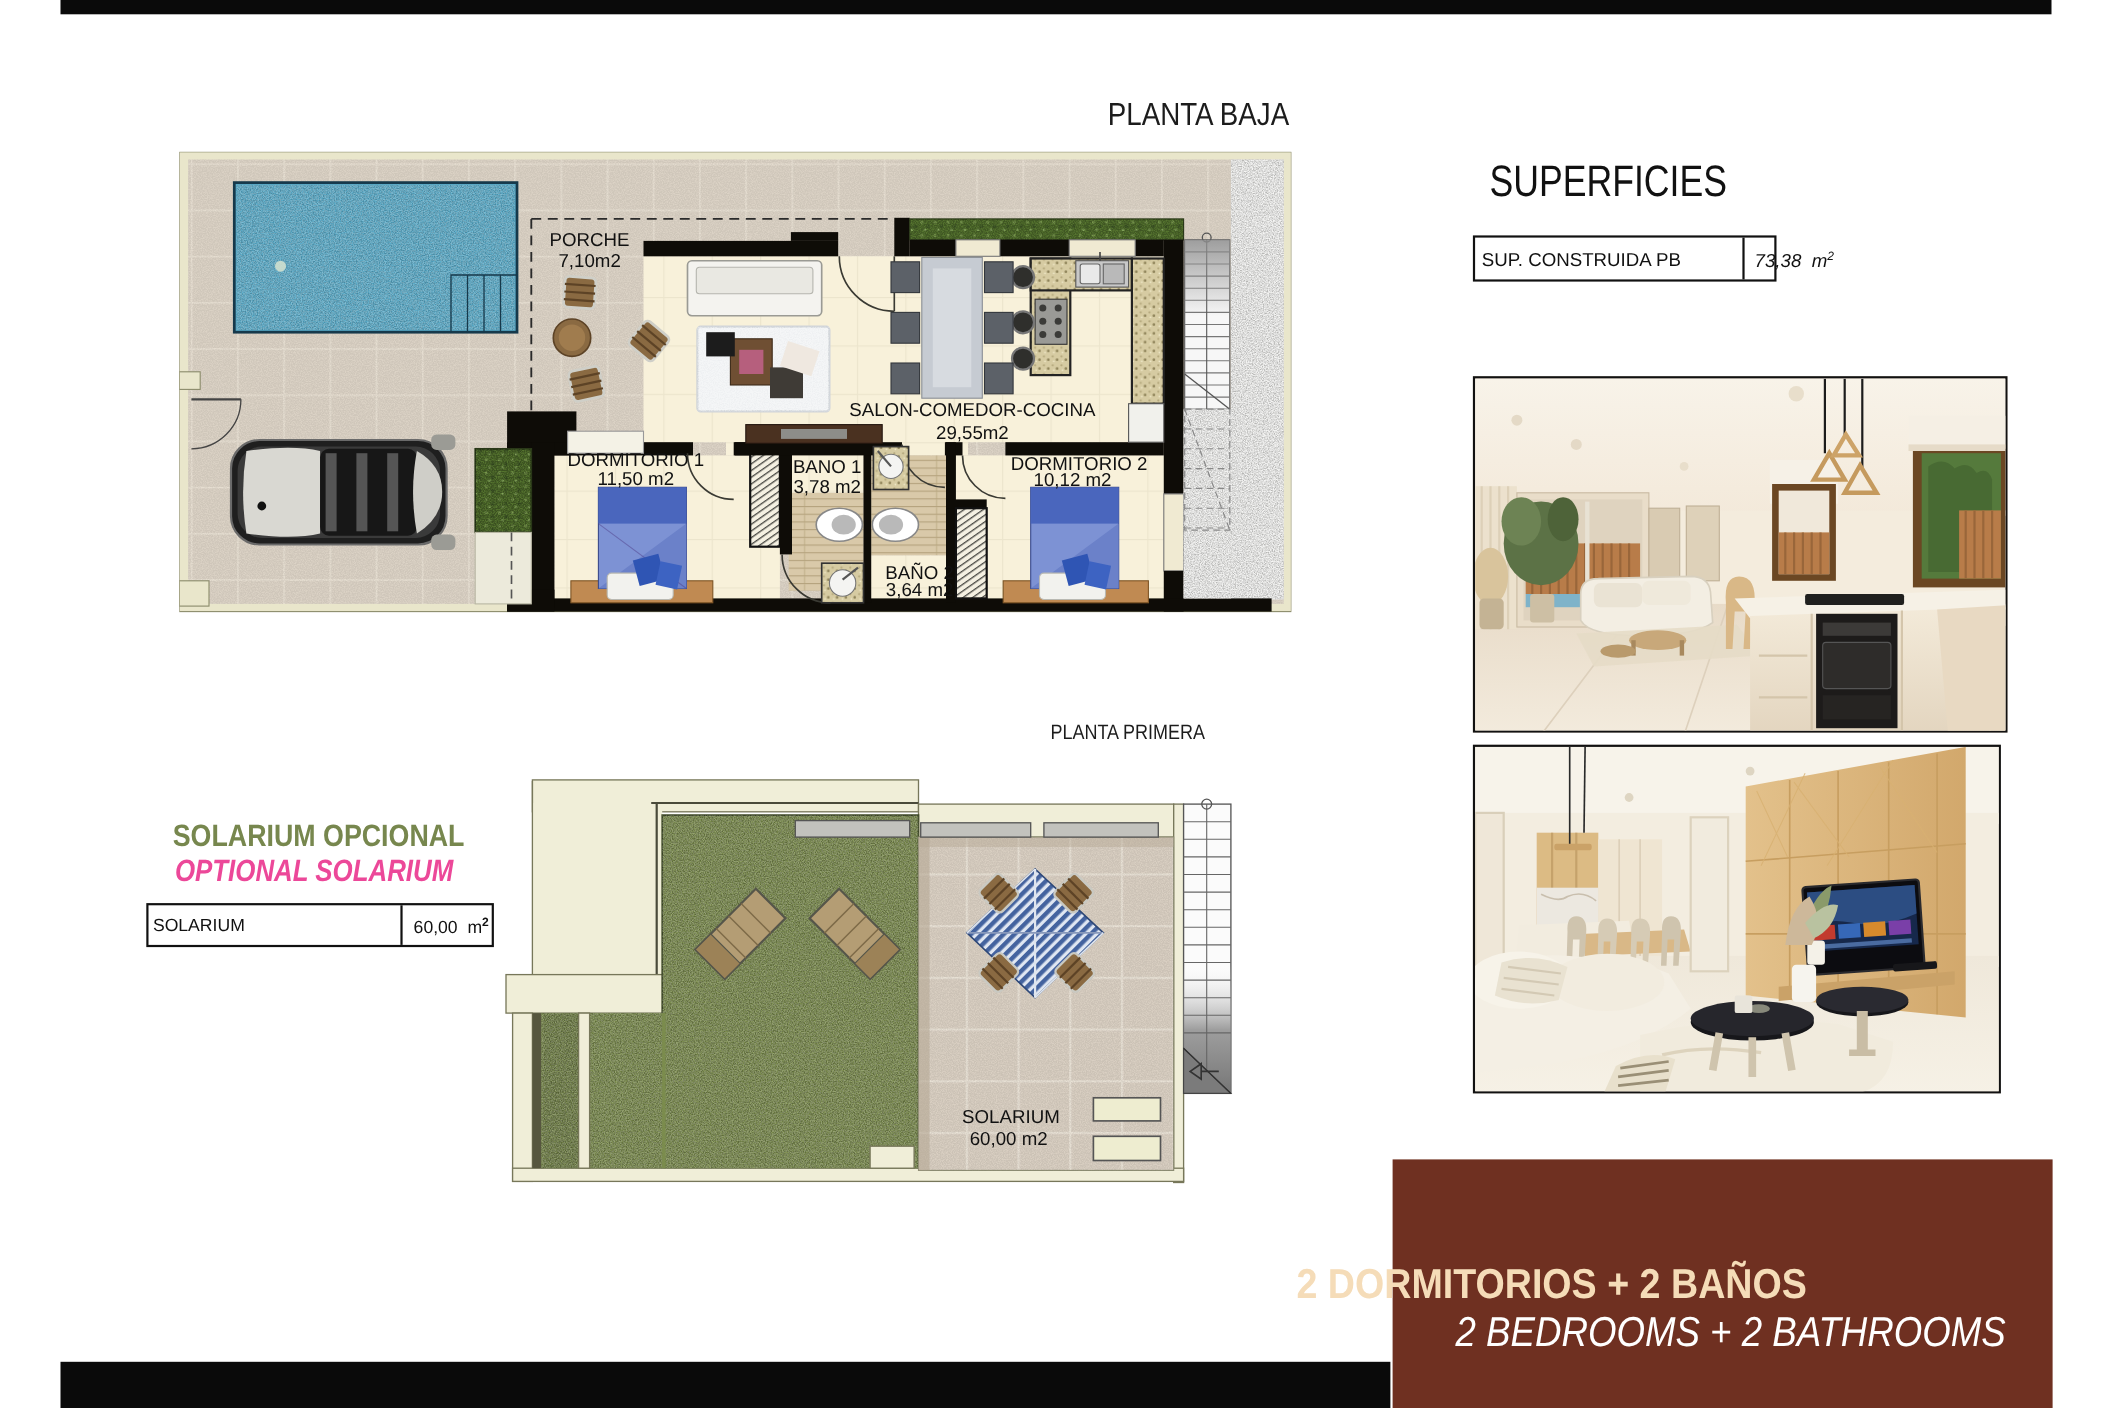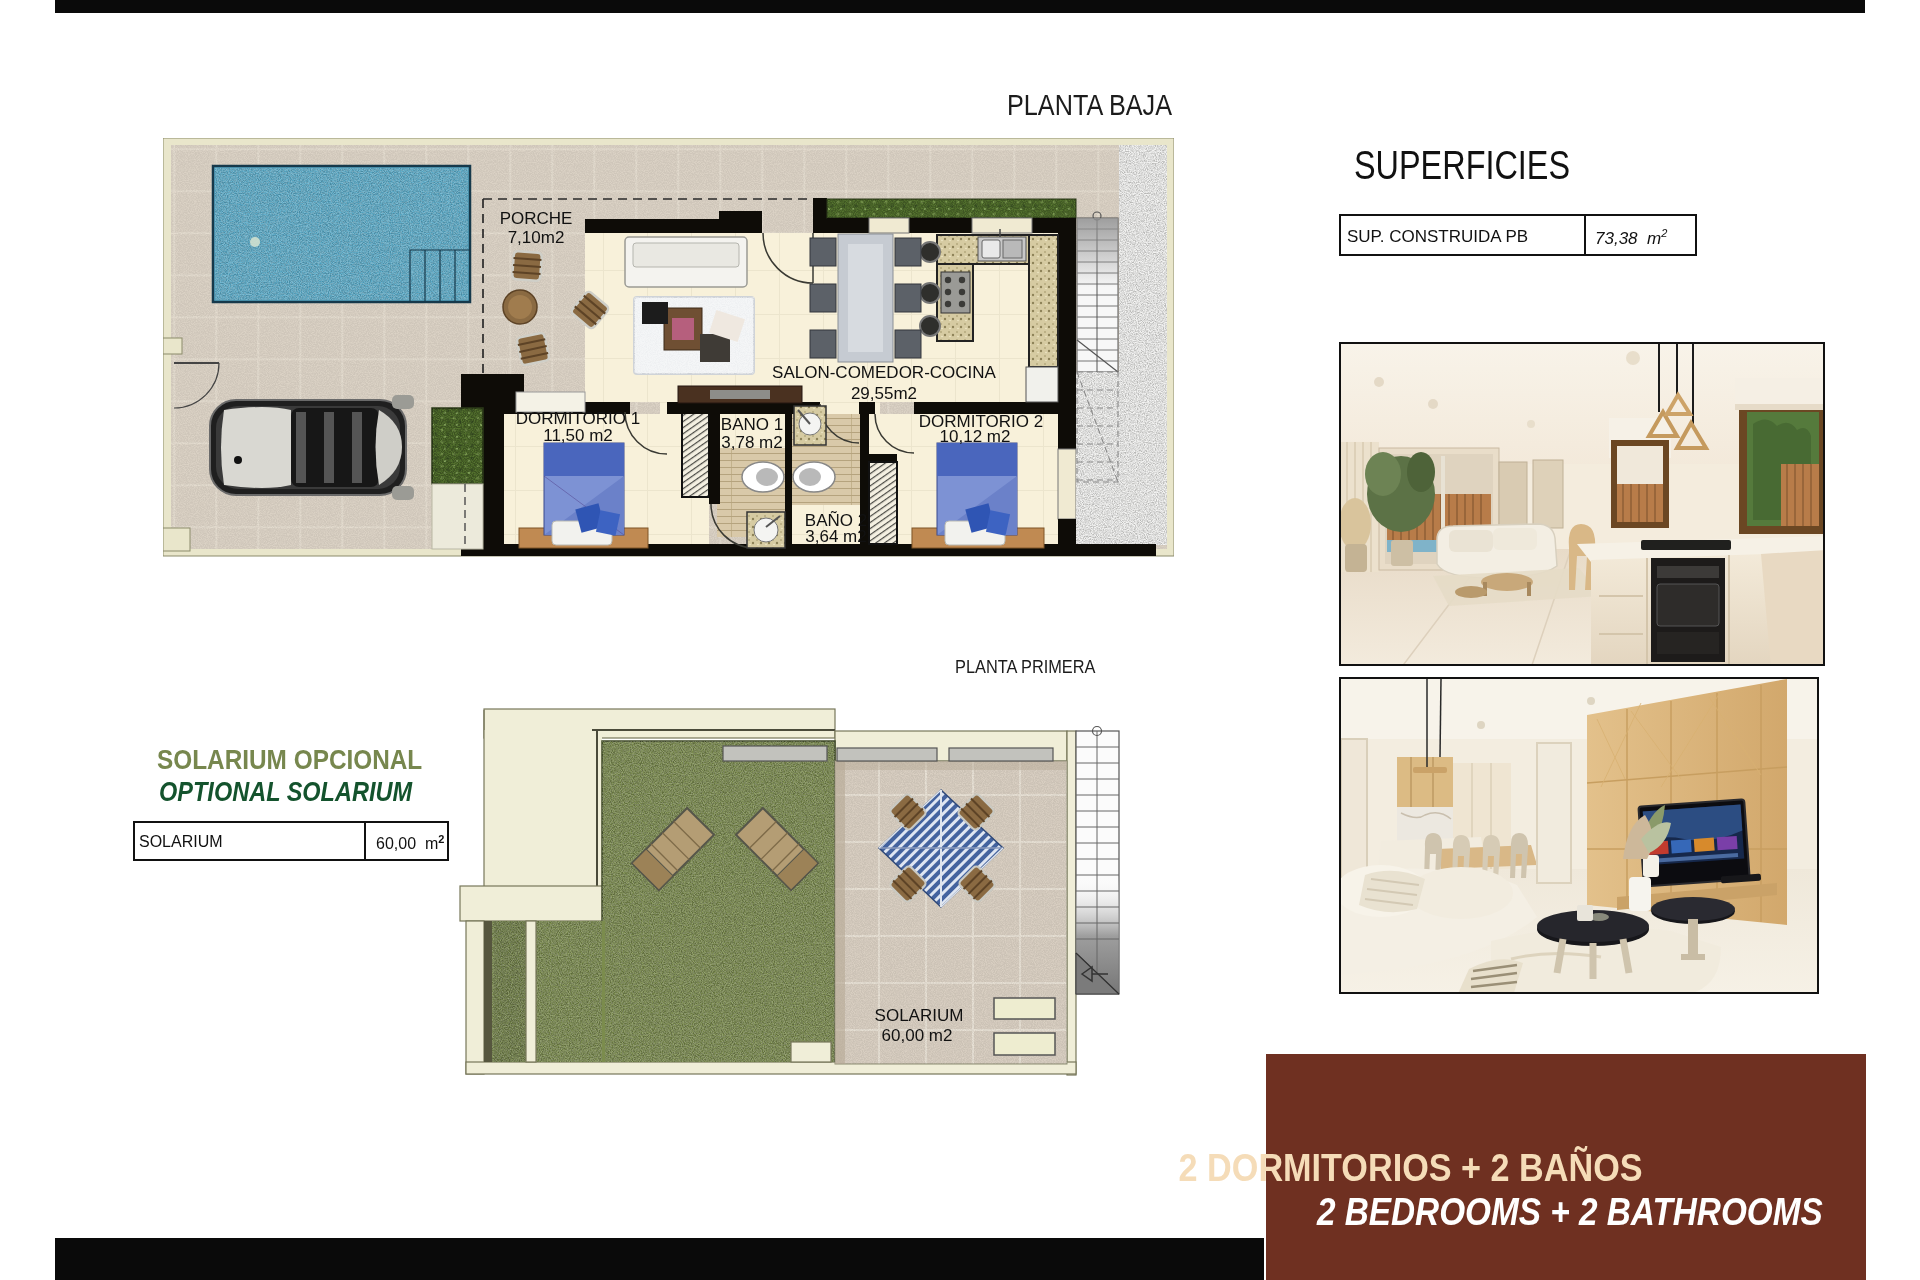--- a/index.html
+++ b/index.html
@@ -10,34 +10,34 @@
 </style>
 </head>
 <body>
 
 <div class="abs" style="left:55px;top:0;width:1810px;height:13px;background:#0a0a0a;"></div>
 
 <div class="abs nw" style="left:1007px;top:89px;font-size:29px;color:#1c1c1c;"><span style="display:inline-block;transform:scaleX(0.87);transform-origin:0 0;">PLANTA BAJA</span></div>
 
 <div class="abs nw" style="left:1354px;top:143px;font-size:40px;color:#111;"><span style="display:inline-block;transform:scaleX(0.81);transform-origin:0 0;">SUPERFICIES</span></div>
 
-<div class="abs" style="left:1339px;top:214px;width:358px;height:42px;border:2px solid #111;background:#fff;">
+<div class="abs" style="left:1339px;top:214px;width:276px;height:42px;border:2px solid #111;background:#fff;">
 
   <div class="abs" style="left:6px;top:11px;font-size:17px;color:#111;">SUP. CONSTRUIDA PB</div>
 
   <div class="abs" style="left:243px;top:0;width:2px;height:38px;background:#111;"></div>
 
   <div class="abs nw" style="left:254px;top:11px;font-size:17px;color:#111;font-style:italic;">73,38&nbsp; m<sup style="font-size:11px;">2</sup></div>
 </div>
 
 <div class="abs nw" style="left:955px;top:656px;font-size:19px;color:#1c1c1c;"><span style="display:inline-block;transform:scaleX(0.86);transform-origin:0 0;">PLANTA PRIMERA</span></div>
 
 <div class="abs nw" style="left:157px;top:744px;font-size:28px;font-weight:bold;color:#77874e;"><span style="display:inline-block;transform:scaleX(0.87);transform-origin:0 0;">SOLARIUM OPCIONAL</span></div>
 
-<div class="abs nw" style="left:159px;top:776px;font-size:28px;font-weight:bold;font-style:italic;color:#14532d;"><span style="display:inline-block;transform:scaleX(0.84);transform-origin:0 0;">OPTIONAL SOLARIUM</span></div>
+<div class="abs nw" style="left:159px;top:776px;font-size:28px;font-weight:bold;font-style:italic;color:#ec4899;"><span style="display:inline-block;transform:scaleX(0.84);transform-origin:0 0;">OPTIONAL SOLARIUM</span></div>
 
 <div class="abs" style="left:133px;top:821px;width:316px;height:40px;border:2px solid #111;background:#fff;">
 
   <div class="abs" style="left:4px;top:10px;font-size:16px;color:#111;">SOLARIUM</div>
 
   <div class="abs" style="left:229px;top:0;width:2px;height:36px;background:#111;"></div>
 
   <div class="abs nw" style="left:241px;top:10px;font-size:16px;color:#111;">60,00&nbsp; m<sup style="font-size:11px;font-weight:bold;">2</sup></div>
 </div>
 
@@ -232,21 +232,21 @@
 <path d="M 300 160 q 18 -20 30 -16 q -4 22 -22 30 Z" fill="#b9c2a0"></path>
 <rect x="288" y="198" width="22" height="34" rx="4" fill="#f6f4ee"></rect>
 <ellipse cx="258" cy="238" rx="10" ry="4" fill="#88897b"></ellipse>
 <rect x="236" y="226" width="16" height="16" rx="2" fill="#e8e4da"></rect>
 </svg></div>
 
 <div class="abs" style="left:1266px;top:1054px;width:600px;height:226px;background:#6f3021;"></div>
 
 <div class="abs nw" style="left:1127px;top:1147px;width:700px;text-align:left;font-size:38px;font-weight:bold;color:#f5dcb8;"><span style="display:inline-block;transform:scaleX(0.90);transform-origin:100% 0;">2 DORMITORIOS + 2 BAÑOS</span></div>
 
-<div class="abs nw" style="left:1123px;top:1191px;width:700px;text-align:right;font-size:38px;font-weight:bold;font-style:italic;color:#ffffff;"><span style="display:inline-block;transform:scaleX(0.877);transform-origin:100% 0;">2 BEDROOMS + 2 BATHROOMS</span></div>
+<div class="abs nw" style="left:1123px;top:1191px;width:700px;text-align:right;font-size:38px;font-weight:normal;font-style:italic;color:#ffffff;"><span style="display:inline-block;transform:scaleX(0.877);transform-origin:100% 0;">2 BEDROOMS + 2 BATHROOMS</span></div>
 
 <div class="abs" style="left:55px;top:1238px;width:1209px;height:42px;background:#0a0a0a;"></div>
 
 <svg class="abs" id="gf" style="left:163px;top:138px;" width="1011" height="430" viewBox="0 0 1011 430">
 <defs>
 <filter id="nd" x="0" y="0" width="100%" height="100%">
 <feTurbulence type="fractalNoise" baseFrequency="0.9" numOctaves="2" seed="7" stitchTiles="stitch"></feTurbulence>
 <feColorMatrix type="matrix" values="0 0 0 0 0  0 0 0 0 0  0 0 0 0 0  3 0 0 0 -0.9"></feColorMatrix>
 <feComposite operator="in" in2="SourceGraphic"></feComposite>
       </filter>

